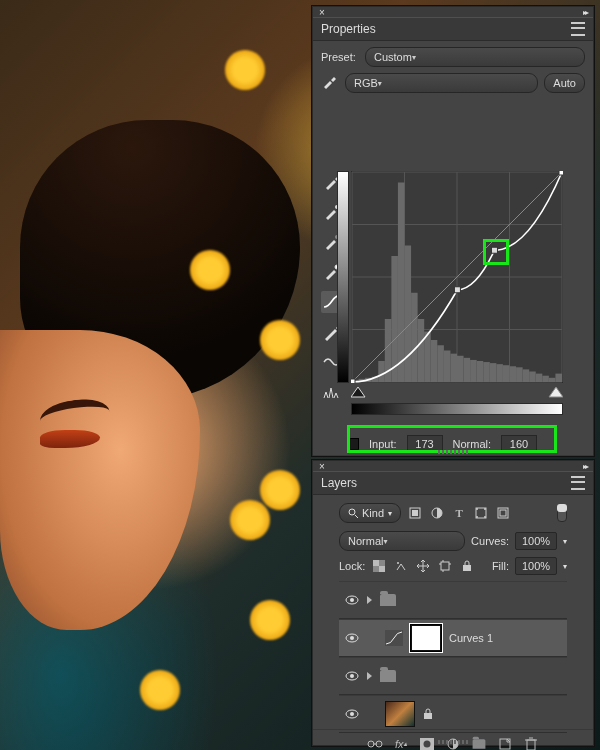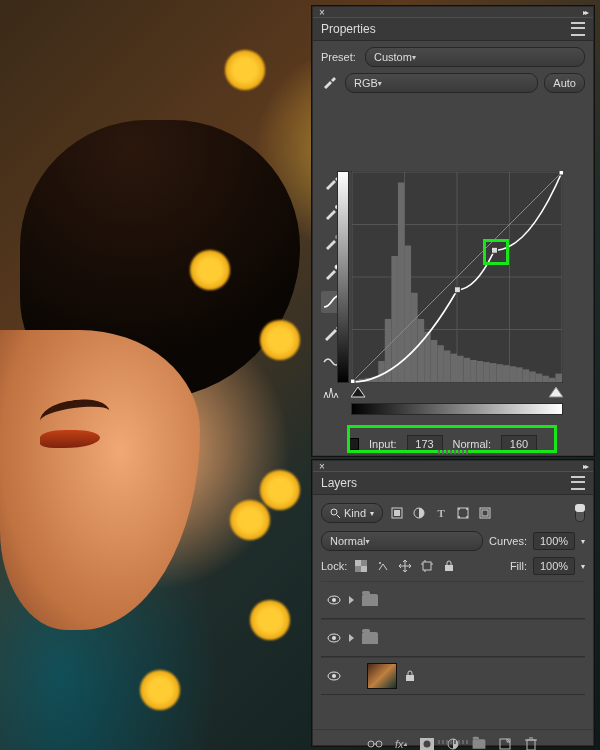--- a/index.html
+++ b/index.html
@@ -276,21 +276,21 @@
 
   <div class="panel panel-bot" style="height:284px">
     <div class="grip">
       <span class="x">×</span>
       <span class="chev">▸▸</span>
     </div>
     <div class="hdr">
       <span>Layers</span>
       <div class="menu"></div>
     </div>
-    <div class="body" style="padding:8px 8px;height:218px;position:relative">
+    <div class="body" style="padding:8px 26px;height:218px;position:relative">
       <div class="filters">
         <div class="pill">
           <svg width="10" height="10">
               <circle cx="4" cy="4" r="3" fill="none" stroke="#ddd"></circle>
               <path d="M7 7 L10 10" stroke="#ddd"></path>
             </svg>
           <span>Kind</span>
           <span class="ar" style="font-size:8px">▾</span>
         </div>
         <div class="fi">
@@ -382,20 +382,37 @@
         <div class="lyr">
           <span class="eye">
               <svg width="14" height="10">
                 <ellipse cx="7" cy="5" rx="6" ry="4" fill="none" stroke="#ddd"></ellipse>
                 <circle cx="7" cy="5" r="2" fill="#ddd"></circle>
               </svg>
             </span>
           <span class="fold"></span>
           <span class="folder"></span>
         </div>
+        <div class="lyr selected">
+          <span class="eye">
+              <svg width="14" height="10">
+                <ellipse cx="7" cy="5" rx="6" ry="4" fill="none" stroke="#ddd"></ellipse>
+                <circle cx="7" cy="5" r="2" fill="#ddd"></circle>
+              </svg>
+            </span>
+          <span style="width:10px"></span>
+          <span>
+              <svg width="18" height="16">
+                <rect width="18" height="16" fill="#4b4b4b"></rect>
+                <path d="M1 14 Q6 14 9 8 T17 2" stroke="#eee" fill="none"></path>
+              </svg>
+            </span>
+          <span class="thumb white" style="outline:1px solid #000;box-shadow:0 0 0 2px #fff"></span>
+          <span class="name">Curves 1</span>
+        </div>
         <div class="lyr">
           <span class="eye">
               <svg width="14" height="10">
                 <ellipse cx="7" cy="5" rx="6" ry="4" fill="none" stroke="#ddd"></ellipse>
                 <circle cx="7" cy="5" r="2" fill="#ddd"></circle>
               </svg>
             </span>
           <span class="fold"></span>
           <span class="folder"></span>
         </div>

